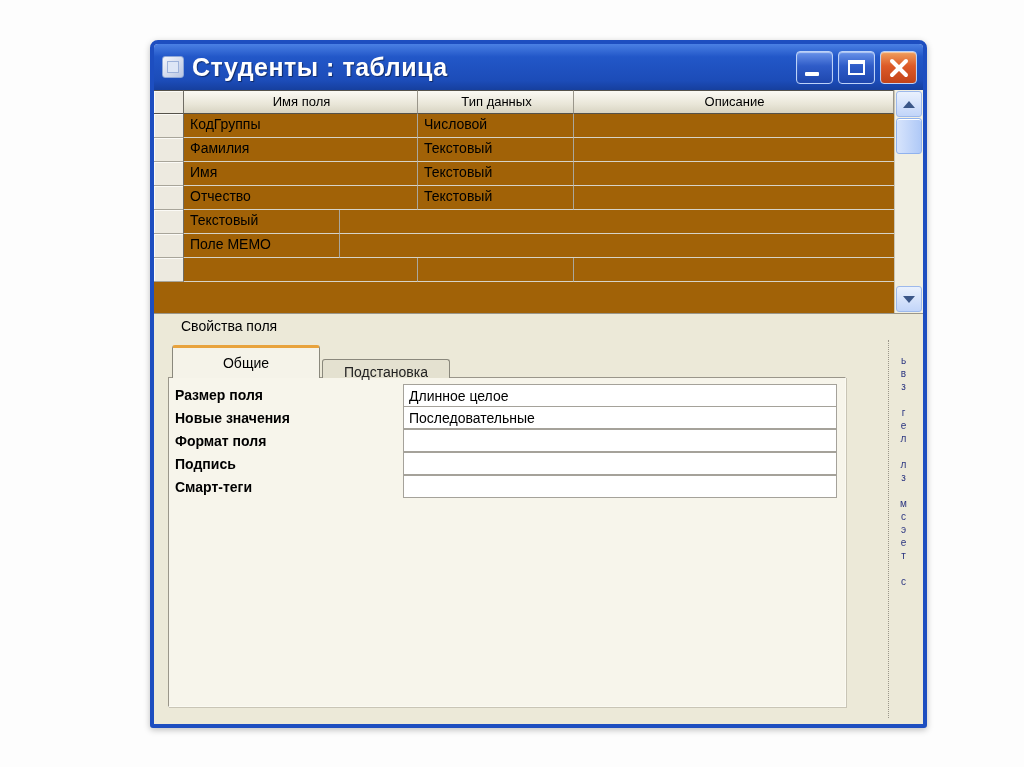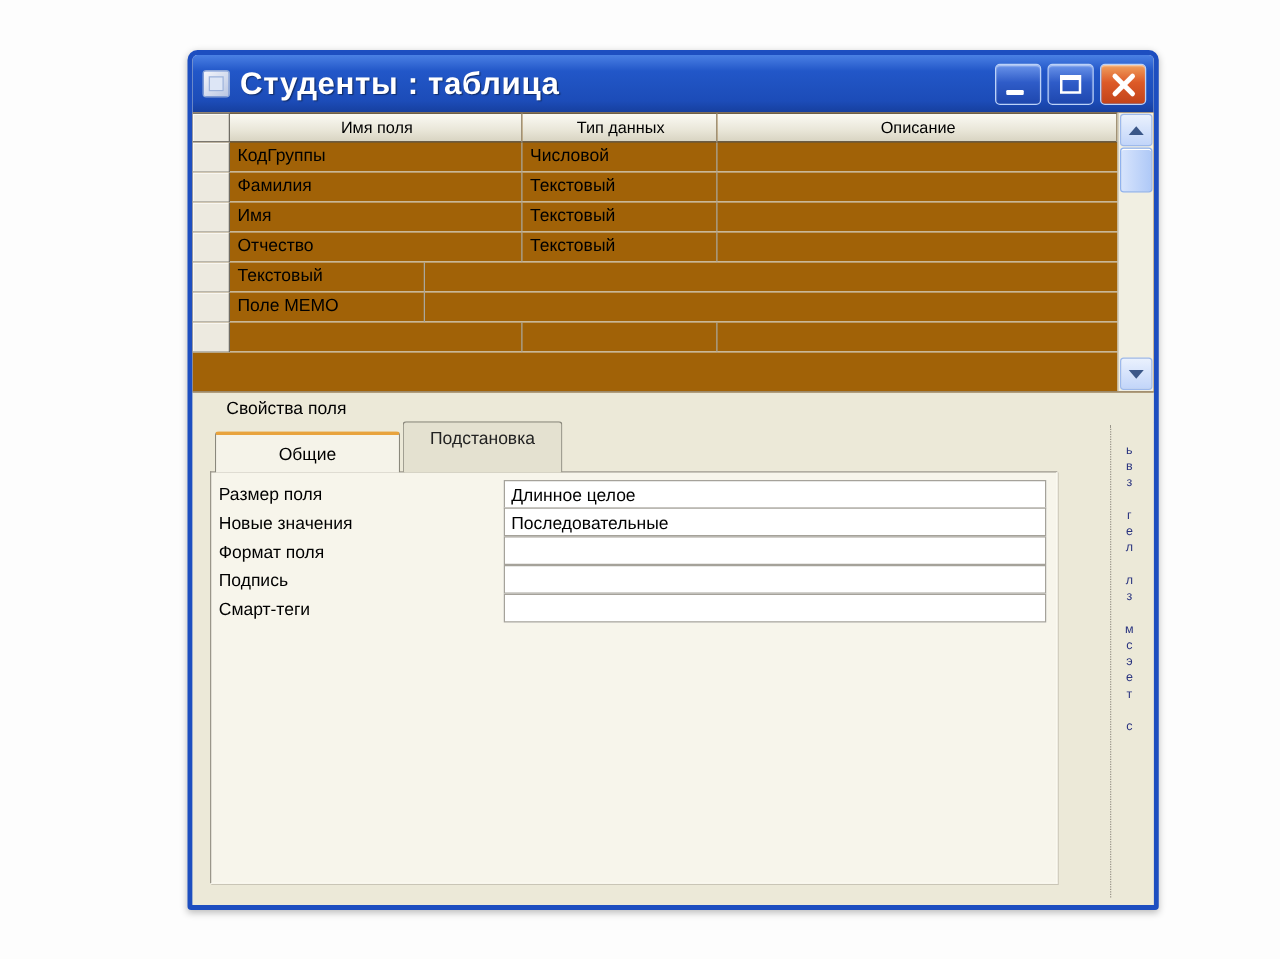--- a/index.html
+++ b/index.html
@@ -75,29 +75,29 @@
   .divider-band { flex:0 0 24px; display:flex; align-items:center; justify-content:flex-start;
     font-size:14px; color:#000; background:var(--client,#ECE9D8);padding-left:27px; }
 
   
   .lower { flex:1; position:relative; padding:6px 0 0 14px; background:var(--client,#ECE9D8); }
   .tabs { display:flex; align-items:flex-end; height:34px; margin-left:4px; position:relative; z-index:2; }
   .tab { font-size:14px; text-align:center; cursor:pointer;
     border:1px solid #8a887c; border-bottom:none; border-radius:3px 3px 0 0; }
   .tab.active { width:148px; height:33px; line-height:30px;
     background:#F5F3E9; border-top:3px solid var(--tab-accent,#E8A33D); }
-  .tab.inactive { width:128px; height:41px; line-height:25px;
+  .tab.inactive { width:128px; height:19px; line-height:25px;
     background:#E4E1D0; margin-left:2px; color:#222; }
 
   .prop-panel { width:678px; height:330px; margin-top:-1px; background:#F7F5EB;
     border:1px solid; border-color:#9a968a #fbfaf2 #fbfaf2 #9a968a;
     box-shadow:1px 1px 0 #c9c5b6; padding:6px 0 0 6px; position:relative; z-index:1; }
   .prop-row { display:flex; height:23px; }
   .prop-label { width:228px; flex:0 0 228px; font-size:14px; color:#000;
-    line-height:22px; white-space:nowrap; overflow:hidden; }
+    line-height:22px; white-space:nowrap; overflow:hidden;font-weight:bold; }
   .prop-input { flex:0 0 434px; width:434px; height:23px; margin-top:-1px; background:#fff;
     border:1px solid #A5A29A; font-size:14px; line-height:20px; padding:1px 0 0 5px;
     color:#000; white-space:nowrap; overflow:hidden; cursor:text; }
   .prop-row:first-child .prop-input { margin-top:0; }
 
   
   .help-col { position:absolute; right:5px; top:2px; bottom:6px; width:30px;
     border-left:1px dotted #9a968a; padding-top:14px;
     font-size:10px; line-height:13px; color:#2b3580; text-align:center;
     white-space:pre-line; overflow:hidden; }

